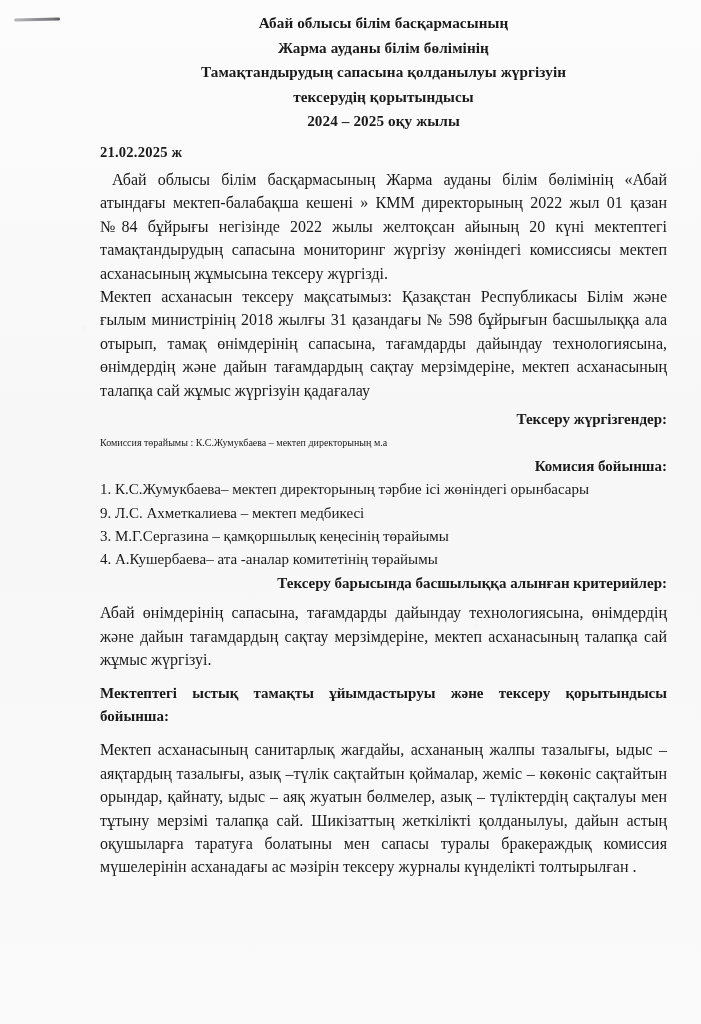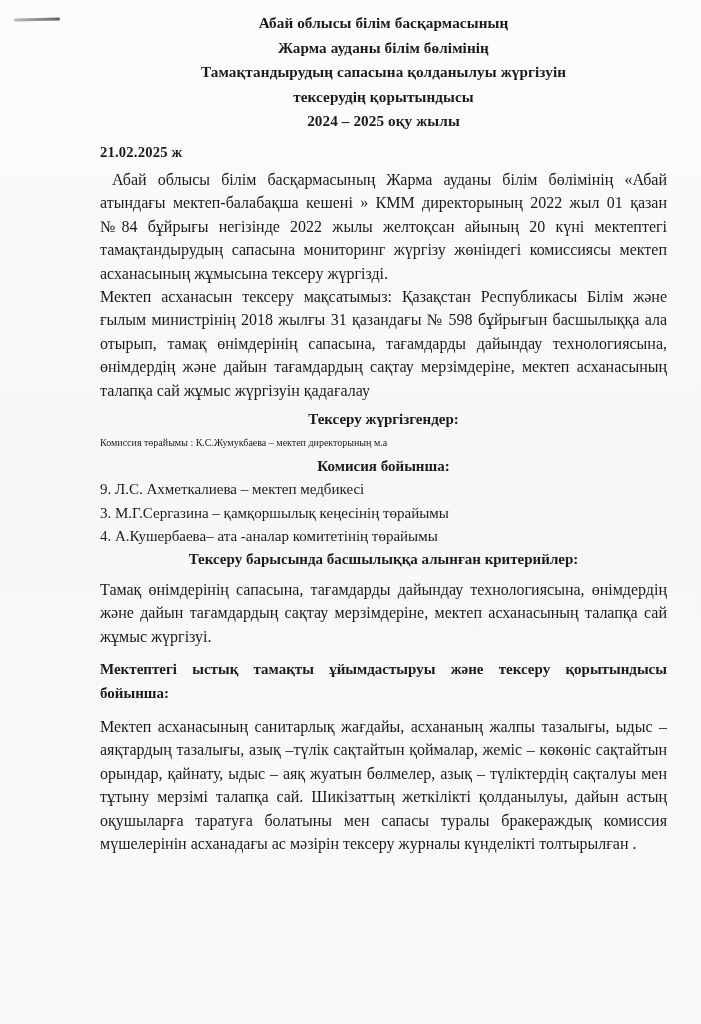--- a/index.html
+++ b/index.html
@@ -95,21 +95,21 @@
   }
   p.para.indent-first {
     text-indent: 12px;
   }
 
   .heading-bold {
     margin: 0;
     font-weight: bold;
     font-size: 15px;
     line-height: 23.4px;
-    text-align: center;
+    text-align: right;
   }
   .heading-bold.wrap {
     text-align: justify;
     text-justify: inter-word;
   }
 
   .plain-line {
     margin: 0;
     font-size: 10px;
     line-height: 23.4px;
@@ -158,30 +158,31 @@
 
       <div class="gap-sm"></div>
 
       <p class="heading-bold">Тексеру жүргізгендер:</p>
 
       <p class="plain-line">Комиссия төрайымы : К.С.Жумукбаева – мектеп   директорының м.а</p>
 
       <p class="heading-bold">Комисия бойынша:</p>
 
       <ol class="members">
+        <li>1.  К.С.Жумукбаева– мектеп  директорының тәрбие ісі жөніндегі орынбасары</li>
         <li>9. Л.С. Ахметкалиева – мектеп  медбикесі</li>
         <li>3. М.Г.Сергазина – қамқоршылық кеңесінің төрайымы</li>
         <li>4. А.Кушербаева– ата -аналар  комитетінің төрайымы</li>
       </ol>
 
       <p class="heading-bold">Тексеру барысында басшылыққа алынған критерийлер:</p>
 
       <div class="gap-sm"></div>
 
-      <p class="para">Тамақ өнімдерінің сапасына, тағамдарды дайындау технологиясына, өнімдердің және дайын тағамдардың сақтау мерзімдеріне, мектеп асханасының талапқа сай жұмыс жүргізуі.</p>
+      <p class="para">Абай өнімдерінің сапасына, тағамдарды дайындау технологиясына, өнімдердің және дайын тағамдардың сақтау мерзімдеріне, мектеп асханасының талапқа сай жұмыс жүргізуі.</p>
 
       <div class="gap-md"></div>
 
       <p class="heading-bold wrap">Мектептегі ыстық тамақты ұйымдастыруы және тексеру қорытындысы бойынша:</p>
 
       <div class="gap-md"></div>
 
       <p class="para">Мектеп асханасының санитарлық жағдайы, асхананың жалпы тазалығы, ыдыс – аяқтардың тазалығы, азық –түлік сақтайтын қоймалар, жеміс – көкөніс сақтайтын орындар, қайнату, ыдыс – аяқ жуатын бөлмелер, азық – түліктердің сақталуы мен тұтыну мерзімі талапқа сай. Шикізаттың жеткілікті қолданылуы, дайын астың оқушыларға таратуға болатыны мен сапасы туралы бракераждық комиссия мүшелерінін асханадағы ас мәзірін тексеру журналы күнделікті толтырылған .</p>
 
 

